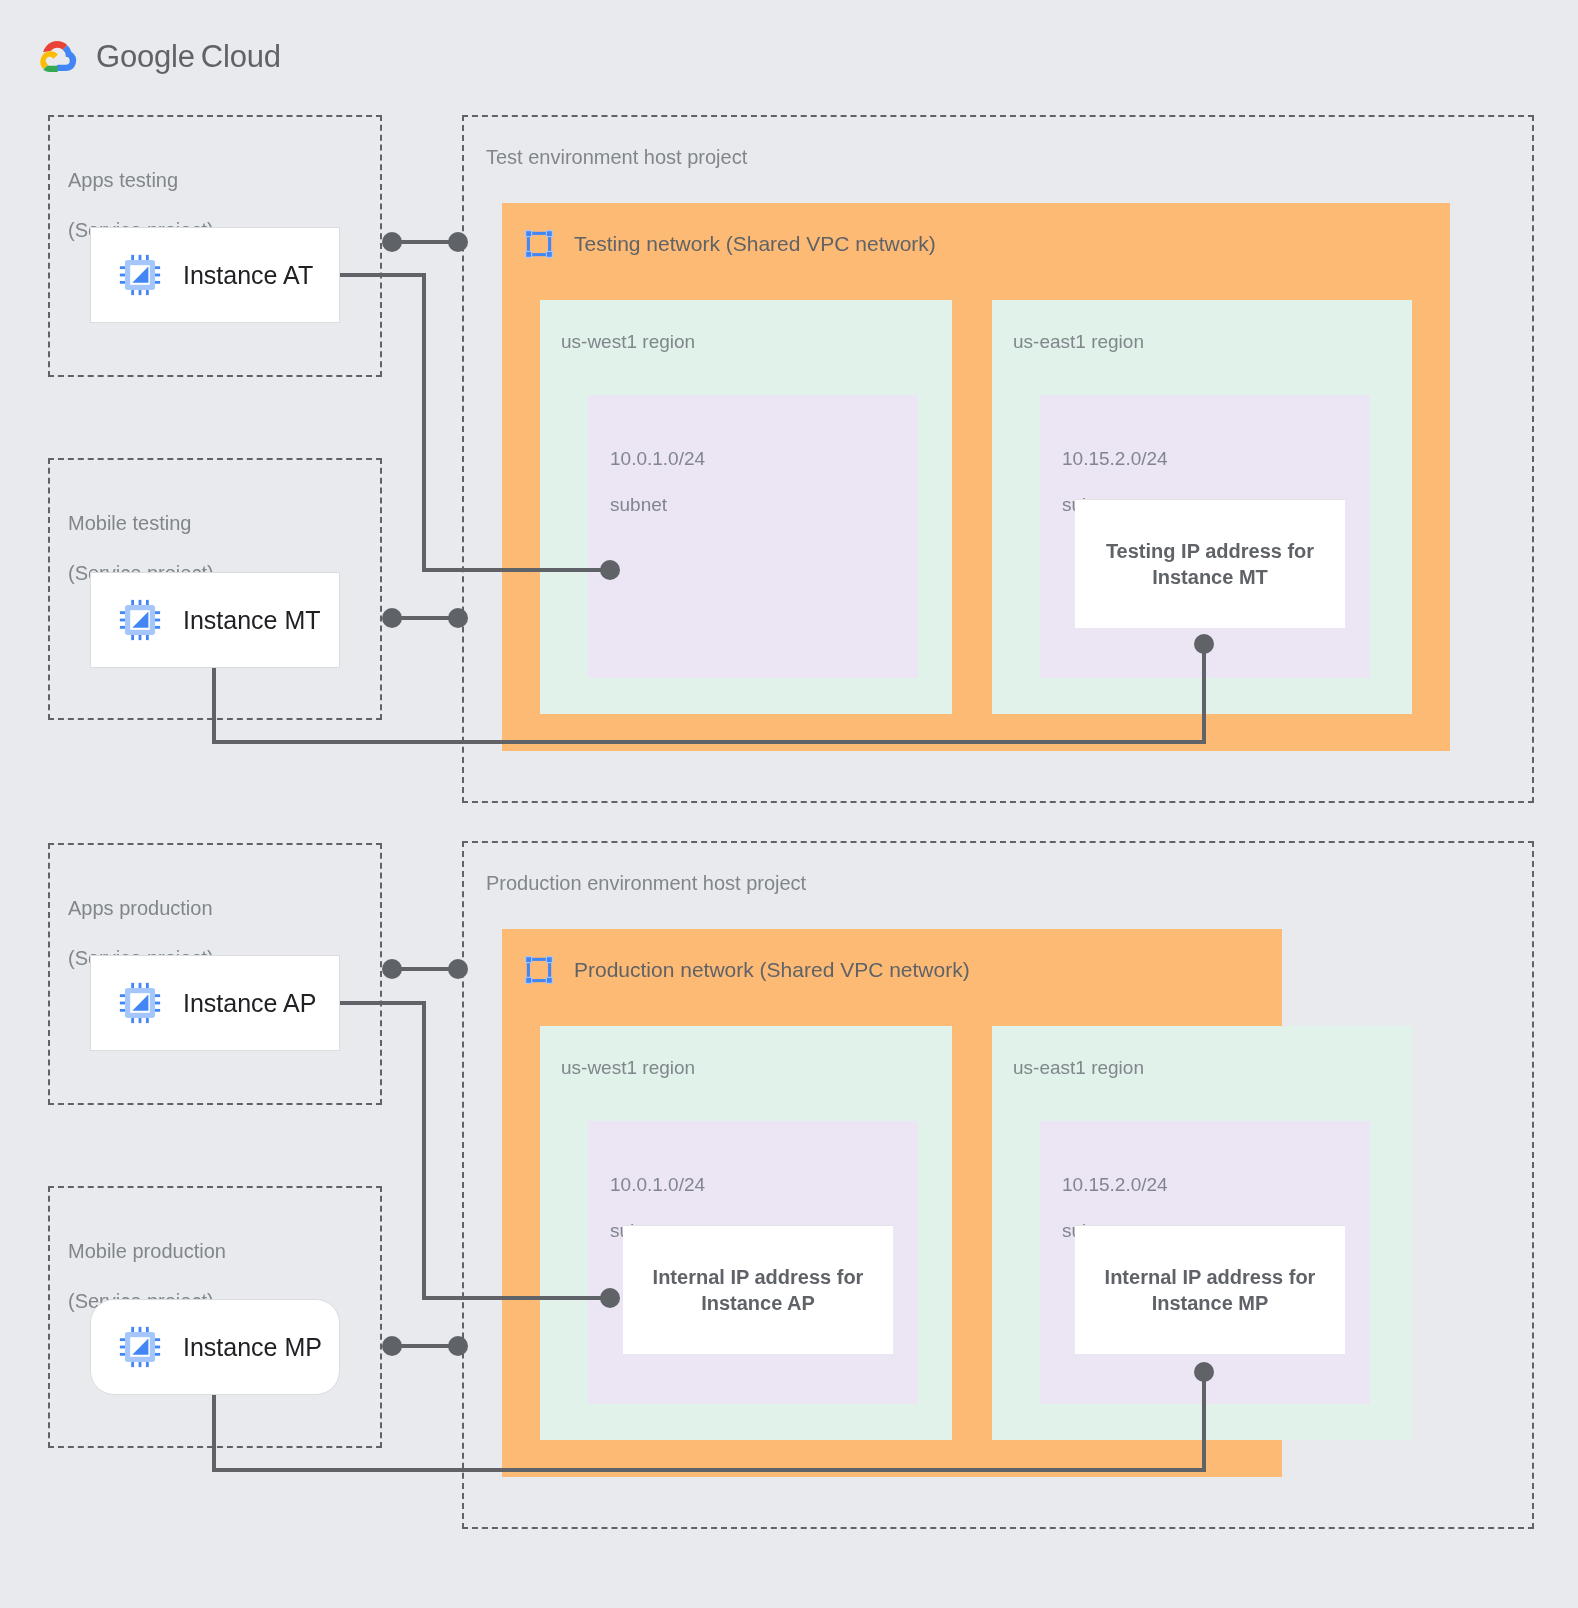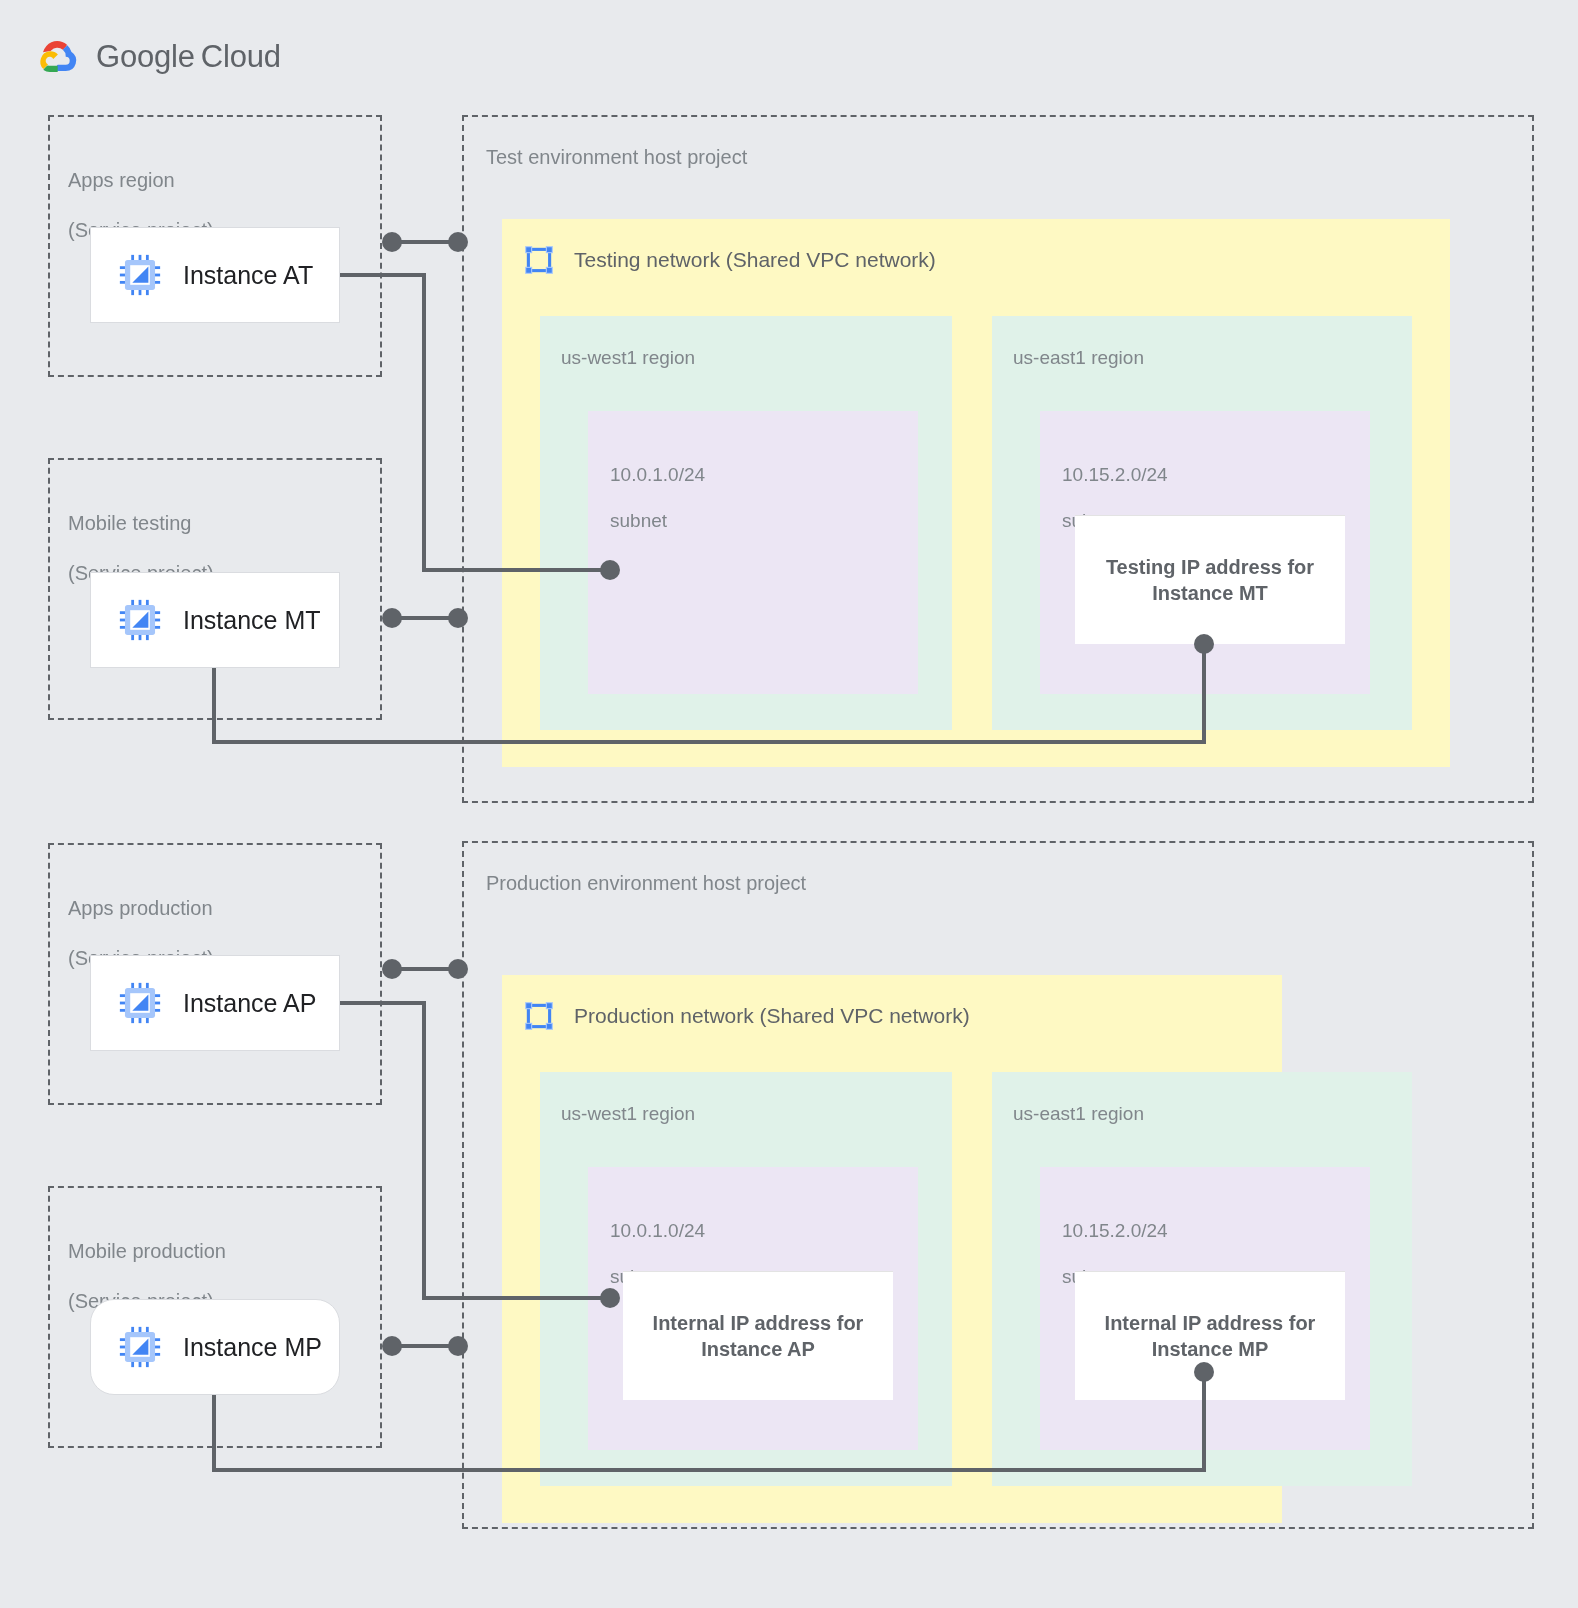--- a/index.html
+++ b/index.html
@@ -25,21 +25,21 @@
     background:transparent;
     box-sizing:border-box;
   }
   .box-label{
     position:absolute;
     color:#80868b;
     font-size:20px;
     line-height:25px;
     white-space:pre-line;
   }
-  .vpc-box{background:#fef9c3;box-sizing:border-box;margin-top:16px;}
+  .vpc-box{background:#fdba74;box-sizing:border-box;}
   .region-box{background:#e0f2e9;box-sizing:border-box;}
   .subnet-box{background:#ece6f4;box-sizing:border-box;}
   .region-label,.subnet-label{
     position:absolute;color:#80868b;font-size:19px;line-height:23px;white-space:pre-line;
   }
 
   
   .instance-card{
     background:#ffffff;
     border:1px solid #dadce0;
@@ -77,21 +77,21 @@
       <path d="M15.7 18.3A10.4 10.4 0 0 0 9.4 36l4.6-4.6a4 4 0 1 1 5.3-5.3l4.6-4.6a10.3 10.3 0 0 0-8.2-3.2z" fill="#fbbc04"></path>
     </svg>
   </span>
   <span class="wordmark">
     <span class="g">Google</span><span class="c">Cloud</span>
   </span>
 </div>
 
 <div class="abs dashed-box" style="left:48px;top:115px;width:334px;height:262px;">
   <div class="box-label" style="left:18px;top:26px;">
-    <span>Apps region</span><br>
+    <span>Apps testing</span><br>
     <span>(Service project)</span>
   </div>
 </div>
 <div class="abs instance-card" style="left:90px;top:227px;width:250px;height:96px;">
   <span style="display:block;width:42px;height:42px;">
     <svg viewBox="0 0 24 24" width="42" height="42" aria-hidden="true">
       <g fill="#4285f4">
         <rect x="7" y="0.5" width="1.6" height="3.2"></rect>
           <rect x="11.2" y="0.5" width="1.6" height="3.2"></rect>
           <rect x="15.4" y="0.5" width="1.6" height="3.2"></rect>
@@ -247,21 +247,21 @@
       <path d="M7.6 16.4h9.2V7.2z" fill="#4285f4"></path>
     </svg>
   </span>
   <span class="label">Instance MP</span>
 </div>
 
 <div class="abs dashed-box" style="left:462px;top:841px;width:1072px;height:688px;">
   <div class="box-label" style="left:22px;top:28px;">Production environment host project</div>
 </div>
 
-<div class="abs vpc-box" style="left:502px;top:959px;width:780px;height:548px;">
+<div class="abs vpc-box" style="left:502px;top:929px;width:780px;height:548px;">
   <div class="net-header abs" style="left:20px;top:24px;">
     <span style="display:block;width:34px;height:34px;">
       <svg viewBox="0 0 24 24" width="34" height="34" aria-hidden="true">
         <rect x="4.5" y="4.5" width="15" height="15" fill="none" stroke="#4285f4" stroke-width="2.2"></rect>
         <rect x="2.2" y="2.2" width="5" height="5" fill="#a5c6fb"></rect>
         <rect x="16.8" y="2.2" width="5" height="5" fill="#a5c6fb"></rect>
         <rect x="2.2" y="16.8" width="5" height="5" fill="#a5c6fb"></rect>
         <rect x="16.8" y="16.8" width="5" height="5" fill="#a5c6fb"></rect>
         <rect x="3.0" y="3.0" width="3.4" height="3.4" fill="#4285f4"></rect>
         <rect x="17.6" y="3.0" width="3.4" height="3.4" fill="#4285f4"></rect>

